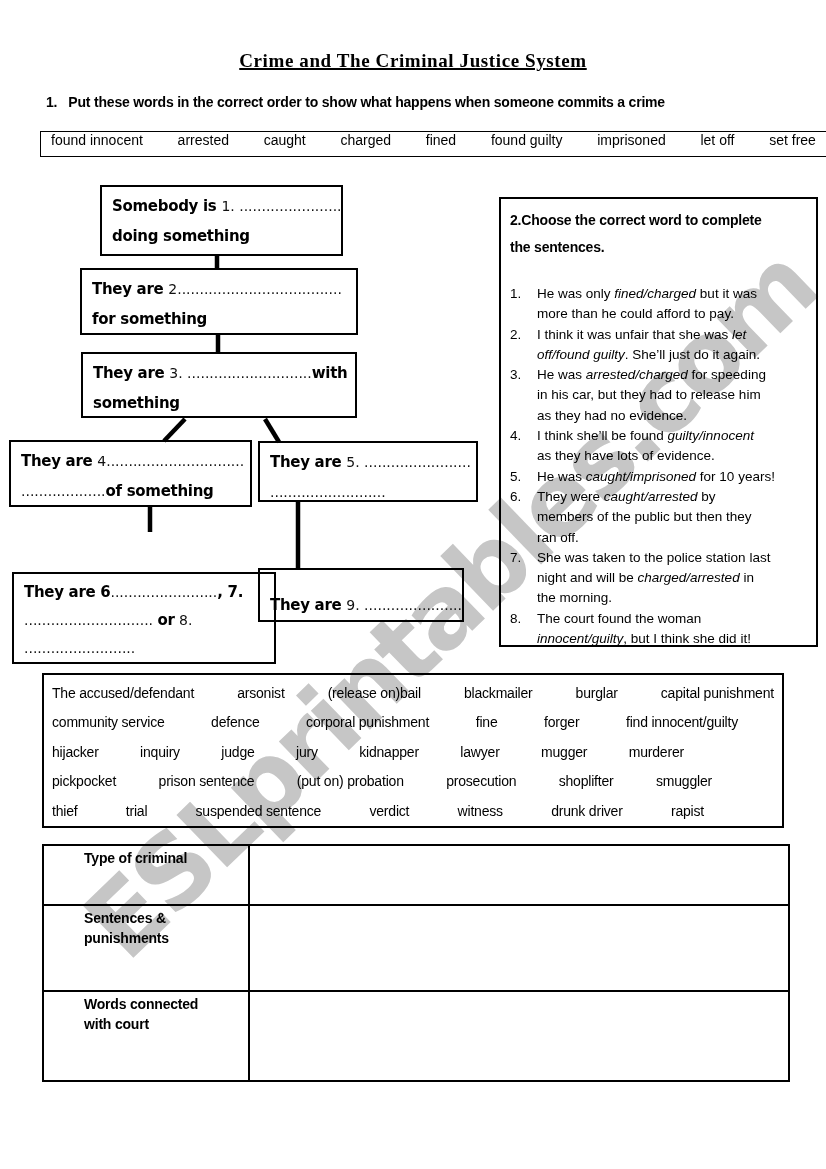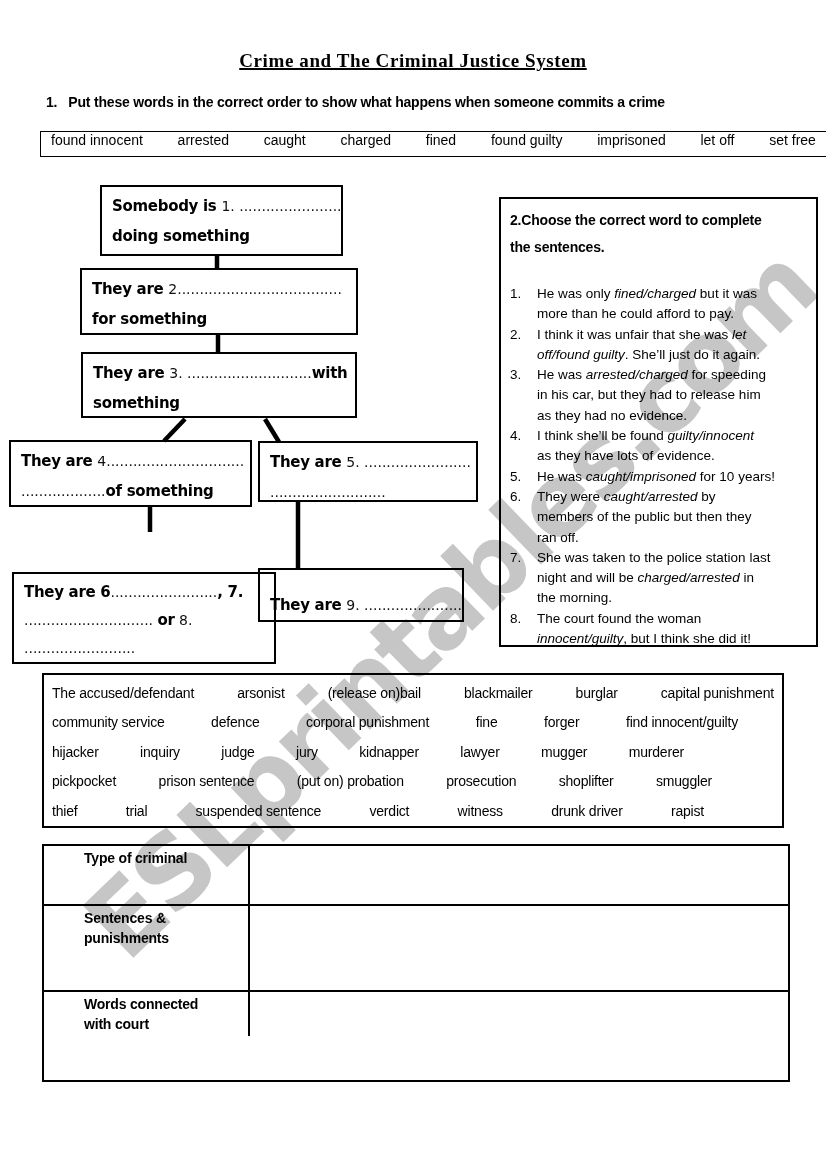--- a/index.html
+++ b/index.html
@@ -53,21 +53,21 @@
   .wrow{display:flex;justify-content:space-between;align-items:center;height:29.5px;
         font-weight:normal;font-size:14px;letter-spacing:-0.2px;gap:8px;}
   .wb3 .wrow:nth-child(2){padding-right:36px;}
   .wb3 .wrow:nth-child(3){padding-right:90px;}
   .wb3 .wrow:nth-child(4){padding-right:62px;}
   .wb3 .wrow:nth-child(5){padding-right:70px;}
   
   .ctable{position:absolute;left:42px;top:844px;width:748px;height:238px;border:2px solid #000;
           box-sizing:border-box;z-index:2;}
   .trow{display:flex;border-bottom:2px solid #000;}
-  .trow:last-child{border-bottom:none;flex-direction:column;}
+  .trow:last-child{border-bottom:none;}
   .trow:nth-child(1){height:58px;}
   .trow:nth-child(2){height:84px;}
   .trow:nth-child(3){height:88px;}
   .tlabel{width:156px;flex:none;border-right:2px solid #000;padding:2px 8px;font-weight:bold;
           font-size:14px;letter-spacing:-0.2px;line-height:20px;white-space:pre-line;margin-left:32px;}
   .tcell{flex:1;}
 </style>
 </head>
 <body>
 

